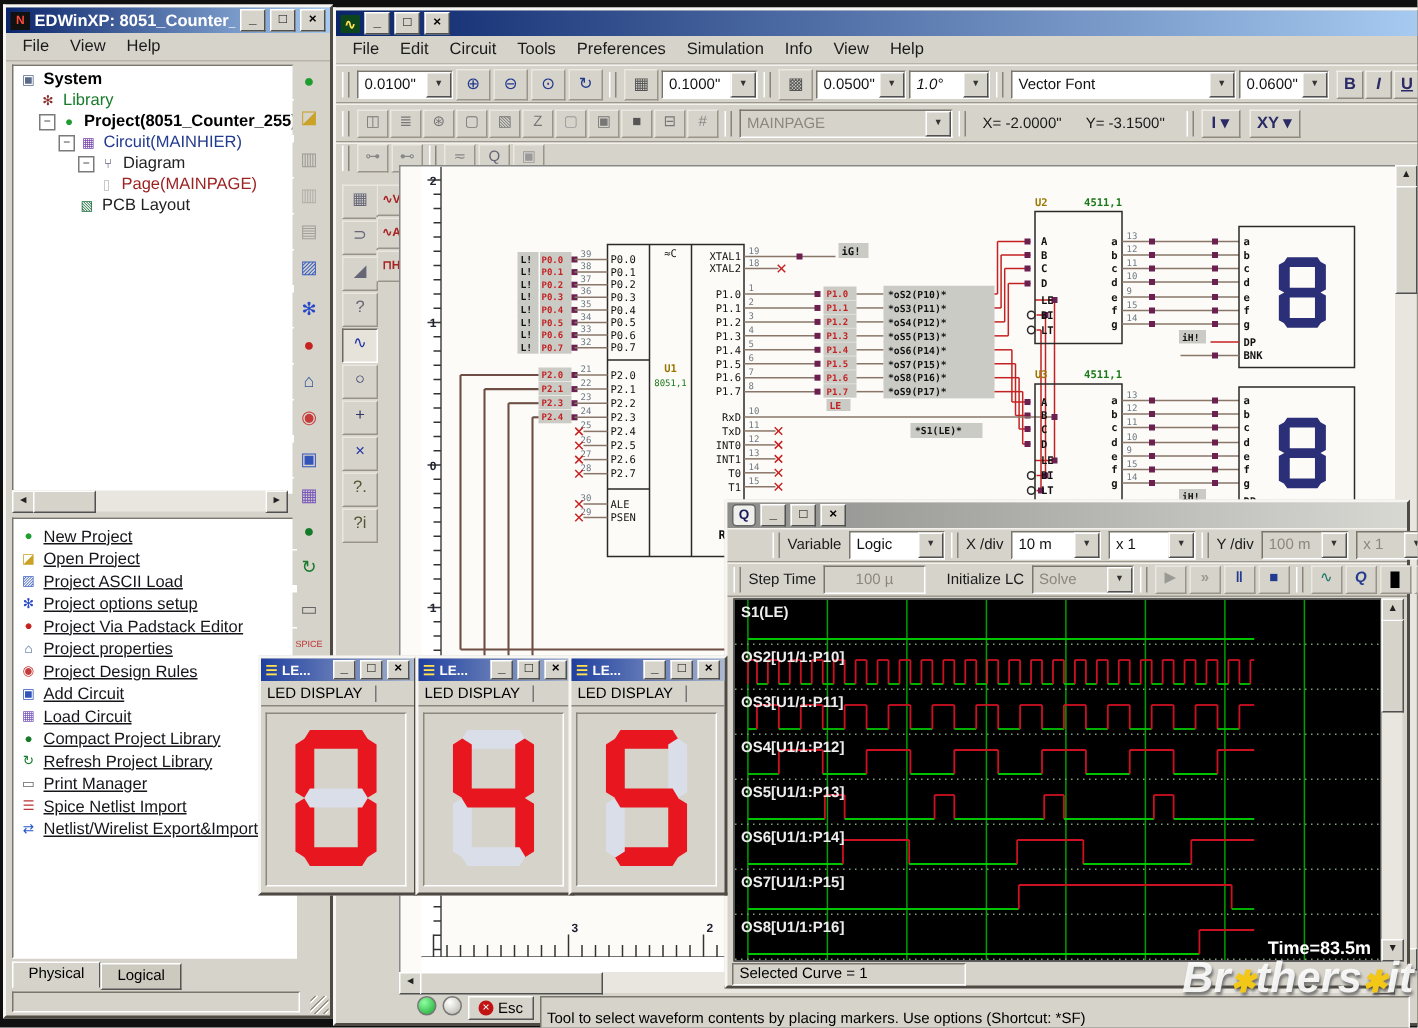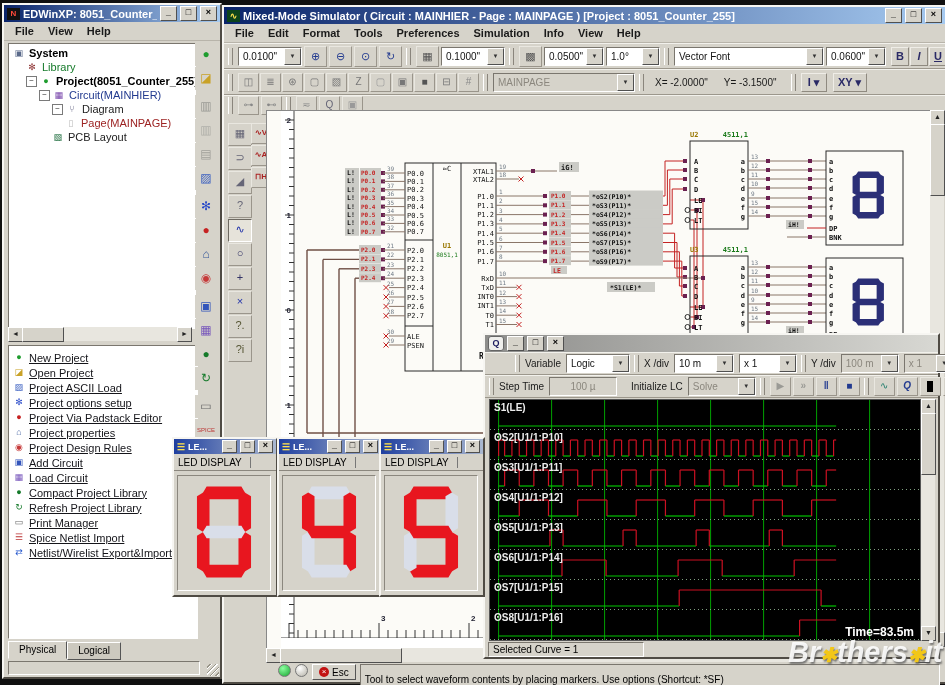--- a/index.html
+++ b/index.html
@@ -9,21 +9,21 @@
        border-color:#f7f6f2 #4f4b44 #4f4b44 #f7f6f2;}
   .titlebar{height:17px;display:flex;align-items:center;gap:3px;padding:0 3px;
        background:linear-gradient(90deg,#0a246a,#a6caf0);color:#fff;font-size:11px;font-weight:bold;
        white-space:nowrap;overflow:hidden;}
   .titlebar.inactive{background:linear-gradient(90deg,#8d8d8b,#d8d8d3);color:#4c4c4a;}
   .titlebar .ttl{flex:1;overflow:hidden;text-overflow:clip;white-space:nowrap;}
   .tbtn{flex:none;width:15px;height:13px;background:#d6d3ca;border:1px solid;
        border-color:#fff #505050 #505050 #fff;font-size:9px;line-height:11px;text-align:center;
        color:#000;font-weight:bold;}
   .menubar{display:flex;font-size:11px;padding:2px 2px 1px 4px;align-items:center;border-bottom:1px solid #b8b4aa;}
-  .menu-item{padding:1px 7px 2px 7px;color:#1a1a1a;font-weight:bold;}
+  .menu-item{padding:1px 7px 2px 7px;color:#1a1a1a;}
   .tb{display:flex;align-items:center;padding:1px 2px;gap:2px;border-bottom:1px solid #9c978c;
       border-top:1px solid #f2f1ec;position:relative;}
   .grip{width:3px;height:17px;border-left:1px solid #fff;border-right:1px solid #8a857c;margin:0 3px 0 2px;flex:none;}
   .combo{display:inline-flex;height:17px;background:#fff;border:1px solid;flex:none;
       border-color:#7a766e #fff #fff #7a766e;font-size:10px;align-items:center;color:#111;}
   .combo.disabled{background:#d6d3ca;color:#8b877e;}
   .combo .cval{padding:0 4px;flex:1;white-space:nowrap;overflow:hidden;}
   .combo .dd{width:15px;height:15px;background:#d6d3ca;border:1px solid;flex:none;
       border-color:#fff #505050 #505050 #fff;font-size:6px;text-align:center;line-height:14px;color:#333;}
   .tool{width:21px;height:19px;background:#d6d3ca;border:1px solid;border-color:#e9e7e0 #9a958b #9a958b #e9e7e0;
@@ -190,29 +190,28 @@
       <span style="padding: 2px 10px; border-width: 1px; border-style: solid; border-image: initial; border-color: rgb(255, 255, 255) rgb(85, 85, 85) rgb(214, 211, 202) rgb(255, 255, 255); background: rgb(214, 211, 202); position: relative; top: 0px;">Physical</span>
       <span style="padding: 2px 10px; border-width: 1px; border-style: solid; border-image: initial; border-color: rgb(255, 255, 255) rgb(85, 85, 85) rgb(85, 85, 85) rgb(255, 255, 255); background: rgb(204, 201, 191); top: 1px; position: relative;">Logical</span>
     </div>
   <div class="sunken" style="position:absolute;left:4px;top:656px;width:190px;height:12px;background:#d6d3ca;"></div>
   <div class="resize-grip"></div>
 </div>
 
 <div class="win" id="sim-window" style="left:222px;top:5px;width:721px;height:675px;z-index:10;">
   <div class="titlebar">
     <span style="width:13px;height:12px;background:#0c441c;color:#ffe14d;font-size:9px;line-height:12px;text-align:center;flex:none;">∿</span>
-    <span class="ttl">Mixed-Mode Simulator ( Circuit : MAINHIER - Page : MAINPAGE ) [Project : 8051_Counter_255]</span>
     <span class="tbtn">_</span>
     <span class="tbtn">□</span>
     <span class="tbtn">×</span>
   </div>
   <div class="menubar" id="sim-menus">
       <span class="menu-item">File</span>
       <span class="menu-item">Edit</span>
-      <span class="menu-item">Format</span>
+      <span class="menu-item">Circuit</span>
       <span class="menu-item">Tools</span>
       <span class="menu-item">Preferences</span>
       <span class="menu-item">Simulation</span>
       <span class="menu-item">Info</span>
       <span class="menu-item">View</span>
       <span class="menu-item">Help</span>
     </div>
 
   <div class="tb" style="height:22px;">
     <span class="grip"></span>
@@ -229,21 +228,21 @@
     <span class="combo" style="width:62px;">
       <span class="cval">0.1000"</span>
         <span class="dd">▼</span>
       </span>
     <span class="grip"></span>
     <span class="tool">▩</span>
     <span class="combo" style="width:58px;">
       <span class="cval">0.0500"</span>
         <span class="dd">▼</span>
       </span>
-    <span class="combo" style="width:52px;">
+    <span class="combo" style="width:52px;font-style:italic;">
       <span class="cval">1.0°</span>
         <span class="dd">▼</span>
       </span>
     <span class="grip"></span>
     <span class="combo" style="width:148px;">
       <span class="cval">Vector Font</span>
         <span class="dd">▼</span>
       </span>
     <span class="combo" style="width:58px;">
       <span class="cval">0.0600"</span>

